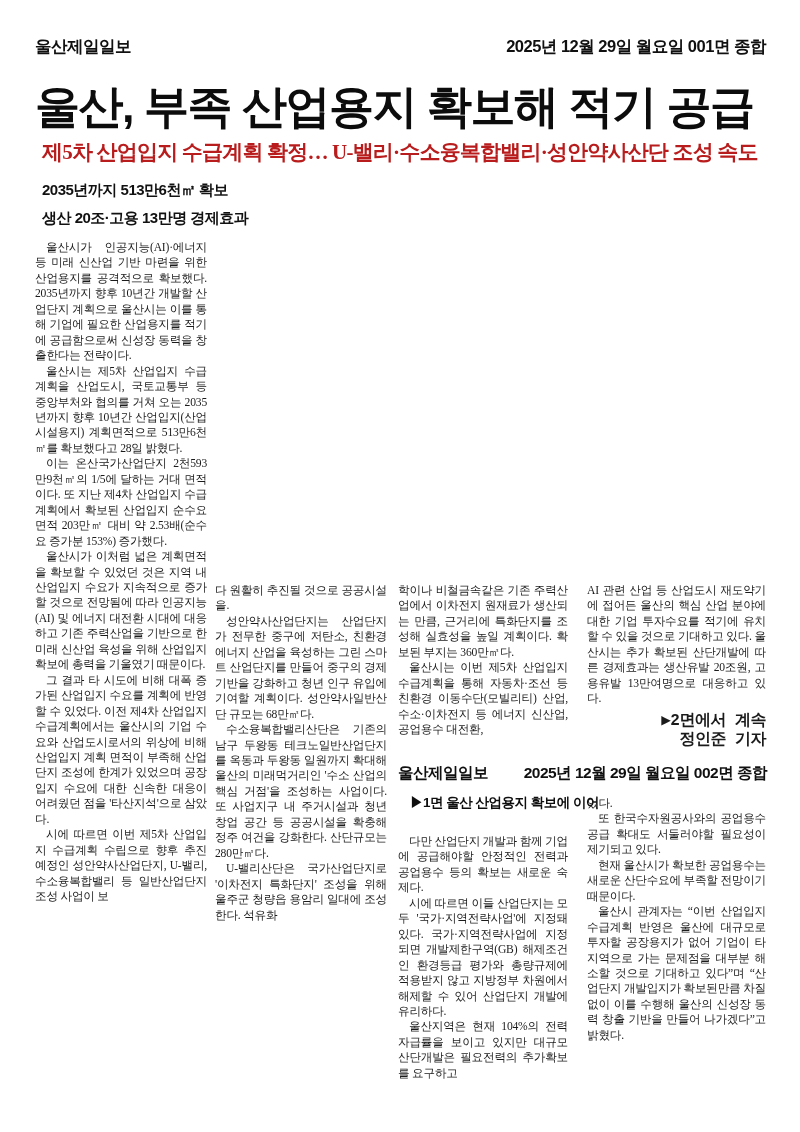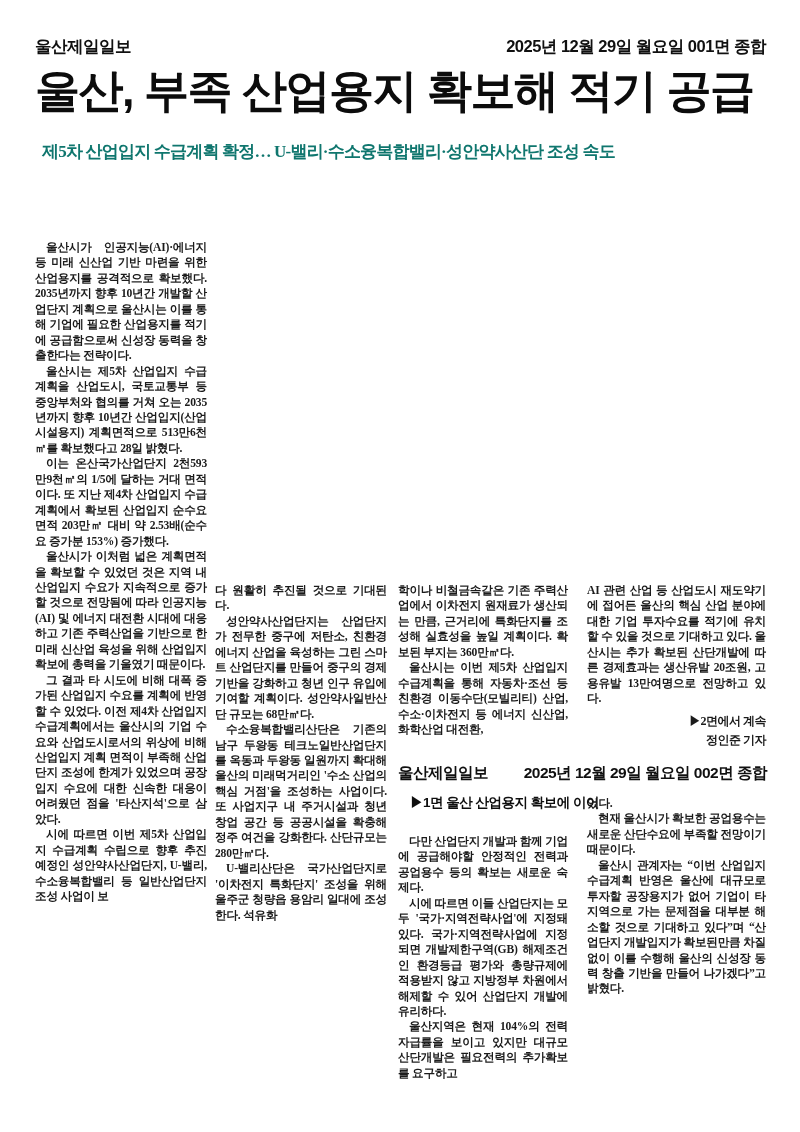--- a/index.html
+++ b/index.html
@@ -16,59 +16,59 @@
   .masthead {
     position: absolute;
     left: 35px; top: 36px; width: 731px;
     display: flex; justify-content: space-between; align-items: baseline;
     font-family: "Liberation Sans", sans-serif;
     font-weight: 800; font-size: 16.5px; letter-spacing: -0.5px;
     color: #101010;
   }
   .headline {
     position: absolute;
-    left: 35px; top: 62px; width: 734px;
+    left: 35px; top: 78px; width: 734px;
     font-family: "Liberation Sans", sans-serif;
     font-weight: 800; font-size: 45px; line-height: 58px;
     letter-spacing: -1.5px; white-space: nowrap;
     color: #0c0c0c;
   }
   .subheadline {
     position: absolute;
     left: 42px; top: 137px; width: 726px;
     font-family: "Liberation Serif", serif;
-    font-weight: 600; font-size: 17px; line-height: 30px;
+    font-weight: 600; font-size: 21px; line-height: 30px;
     letter-spacing: -0.8px; white-space: nowrap;
-    color: #0f766e;
+    color: #b91c1c;
   }
   .deck {
     position: absolute;
     left: 42px; top: 176px;
     font-family: "Liberation Sans", sans-serif;
     font-weight: 700; font-size: 15px; line-height: 28px;
     letter-spacing: -0.5px;
     color: #111;
   }
   .col {
     position: absolute;
     font-size: 11.6px; line-height: 15.45px;
     text-align: justify; word-break: break-all;
     letter-spacing: -0.2px;
     color: #1b1b1b;
   }
-  .col p { margin: 0; font-weight: bold; }
+  .col p { margin: 0; }
   .col p.para { text-indent: 11px; }
   .col p.cont { text-indent: 0; }
   .col1 { left: 35px;  top: 240px; width: 172px; height: 645px; }
   .col2 { left: 215px; top: 583px; width: 172px; height: 280px; }
   .col3 { left: 398px; top: 583px; width: 170px; height: 165px; }
   .col4 { left: 587px; top: 583px; width: 179px; height: 180px; }
   .continue-note, .byline {
-    font-family: Liberation Serif, serif;
-    font-weight: 700; font-size: 12px; text-align: right;
+    font-family: Liberation Mono, monospace;
+    font-weight: 700; font-size: 16px; text-align: right;
     letter-spacing: -0.5px;
   }
   .continue-note { margin-top: 7px; }
   .byline { margin-top: 4px; }
   .masthead2 {
     position: absolute;
     left: 398px; top: 763px; width: 369px;
     display: flex; justify-content: space-between; align-items: baseline;
     font-family: "Liberation Sans", sans-serif;
     font-weight: 800; font-size: 15.5px; letter-spacing: -0.5px;
@@ -89,59 +89,64 @@
 
 <div class="page">
 
   <div class="masthead">
     <span>울산제일일보</span>
     <span>2025년 12월 29일 월요일 001면 종합</span>
   </div>
 
   <h1 class="headline">울산, 부족 산업용지 확보해 적기 공급</h1>
   <h2 class="subheadline">제5차 산업입지 수급계획 확정… U-밸리·수소융복합밸리·성안약사산단 조성 속도</h2>
+  <div class="deck">
+    <div>2035년까지 513만6천㎡ 확보</div>
+    <div>생산 20조·고용 13만명 경제효과</div>
+  </div>
 
   <div class="col col1">
     <p class="para">울산시가 인공지능(AI)·에너지 등 미래 신산업 기반 마련을 위한 산업용지를 공격적으로 확보했다. 2035년까지 향후 10년간 개발할 산업단지 계획으로 울산시는 이를 통해 기업에 필요한 산업용지를 적기에 공급함으로써 신성장 동력을 창출한다는 전략이다.</p>
     <p class="para">울산시는 제5차 산업입지 수급계획을 산업도시, 국토교통부 등 중앙부처와 협의를 거쳐 오는 2035년까지 향후 10년간 산업입지(산업시설용지) 계획면적으로 513만6천㎡를 확보했다고 28일 밝혔다.</p>
     <p class="para">이는 온산국가산업단지 2천593만9천㎡의 1/5에 달하는 거대 면적이다. 또 지난 제4차 산업입지 수급계획에서 확보된 산업입지 순수요 면적 203만㎡ 대비 약 2.53배(순수요 증가분 153%) 증가했다.</p>
     <p class="para">울산시가 이처럼 넓은 계획면적을 확보할 수 있었던 것은 지역 내 산업입지 수요가 지속적으로 증가할 것으로 전망됨에 따라 인공지능(AI) 및 에너지 대전환 시대에 대응하고 기존 주력산업을 기반으로 한 미래 신산업 육성을 위해 산업입지 확보에 총력을 기울였기 때문이다.</p>
     <p class="para">그 결과 타 시도에 비해 대폭 증가된 산업입지 수요를 계획에 반영할 수 있었다. 이전 제4차 산업입지 수급계획에서는 울산시의 기업 수요와 산업도시로서의 위상에 비해 산업입지 계획 면적이 부족해 산업단지 조성에 한계가 있었으며 공장입지 수요에 대한 신속한 대응이 어려웠던 점을 '타산지석'으로 삼았다.</p>
     <p class="para">시에 따르면 이번 제5차 산업입지 수급계획 수립으로 향후 추진 예정인 성안약사산업단지, U-밸리, 수소융복합밸리 등 일반산업단지 조성 사업이 보</p>
   </div>
 
   <div class="col col2">
-    <p class="cont">다 원활히 추진될 것으로 기대된다.</p>
+    <p class="cont">다 원활히 추진될 것으로 공공시설을.</p>
     <p class="para">성안약사산업단지는 산업단지가 전무한 중구에 저탄소, 친환경에너지 산업을 육성하는 그린 스마트 산업단지를 만들어 중구의 경제기반을 강화하고 청년 인구 유입에 기여할 계획이다. 성안약사일반산단 규모는 68만㎡다.</p>
     <p class="para">수소융복합밸리산단은 기존의 남구 두왕동 테크노일반산업단지를 옥동과 두왕동 일원까지 확대해 울산의 미래먹거리인 '수소 산업의 핵심 거점'을 조성하는 사업이다. 또 사업지구 내 주거시설과 청년 창업 공간 등 공공시설을 확충해 정주 여건을 강화한다. 산단규모는 280만㎡다.</p>
     <p class="para">U-밸리산단은 국가산업단지로 '이차전지 특화단지' 조성을 위해 울주군 청량읍 용암리 일대에 조성한다. 석유화</p>
   </div>
 
   <div class="col col3">
     <p class="cont">학이나 비철금속같은 기존 주력산업에서 이차전지 원재료가 생산되는 만큼, 근거리에 특화단지를 조성해 실효성을 높일 계획이다. 확보된 부지는 360만㎡다.</p>
-    <p class="para">울산시는 이번 제5차 산업입지 수급계획을 통해 자동차·조선 등 친환경 이동수단(모빌리티) 산업, 수소·이차전지 등 에너지 신산업, 화학산업 대전환,</p>
+    <p class="para">울산시는 이번 제5차 산업입지 수급계획을 통해 자동차·조선 등 친환경 이동수단(모빌리티) 산업, 수소·이차전지 등 에너지 신산업, 공업용수 대전환,</p>
   </div>
 
   <div class="col col4">
-    <p class="cont">AI 관련 산업 등 산업도시 재도약기에 접어든 울산의 핵심 산업 분야에 대한 기업 투자수요를 적기에 유치할 수 있을 것으로 기대하고 있다. 울산시는 추가 확보된 산단개발에 따른 경제효과는 생산유발 20조원, 고용유발 13만여명으로 전망하고 있다.</p>
+    <p class="cont">AI 관련 산업 등 산업도시 재도약기에 접어든 울산의 핵심 산업 분야에 대한 기업 투자수요를 적기에 유치할 수 있을 것으로 기대하고 있다. 울산시는 추가 확보된 산단개발에 따른 경제효과는 생산유발 20조원, 고용유발 13만여명으로 대응하고 있다.</p>
     <div class="continue-note">▶2면에서 계속</div>
     <div class="byline">정인준 기자</div>
   </div>
 
   <div class="masthead2">
     <span>울산제일일보</span>
     <span>2025년 12월 29일 월요일 002면 종합</span>
   </div>
 
   <div class="col col3b">
     <div class="lead">▶1면 울산 산업용지 확보에 이어</div>
     <p class="para">다만 산업단지 개발과 함께 기업에 공급해야할 안정적인 전력과 공업용수 등의 확보는 새로운 숙제다.</p>
     <p class="para">시에 따르면 이들 산업단지는 모두 '국가·지역전략사업'에 지정돼 있다. 국가·지역전략사업에 지정되면 개발제한구역(GB) 해제조건인 환경등급 평가와 총량규제에 적용받지 않고 지방정부 차원에서 해제할 수 있어 산업단지 개발에 유리하다.</p>
     <p class="para">울산지역은 현재 104%의 전력자급률을 보이고 있지만 대규모 산단개발은 필요전력의 추가확보를 요구하고</p>
   </div>
 
   <div class="col col4b">
     <p class="cont">있다.</p>
+    <p class="para">또 한국수자원공사와의 공업용수 공급 확대도 서둘러야할 필요성이 제기되고 있다.</p>
     <p class="para">현재 울산시가 확보한 공업용수는 새로운 산단수요에 부족할 전망이기 때문이다.</p>
     <p class="para">울산시 관계자는 “이번 산업입지 수급계획 반영은 울산에 대규모로 투자할 공장용지가 없어 기업이 타지역으로 가는 문제점을 대부분 해소할 것으로 기대하고 있다”며 “산업단지 개발입지가 확보된만큼 차질없이 이를 수행해 울산의 신성장 동력 창출 기반을 만들어 나가겠다”고 밝혔다.</p>
   </div>
 
 </div>
 
 </body></html>

